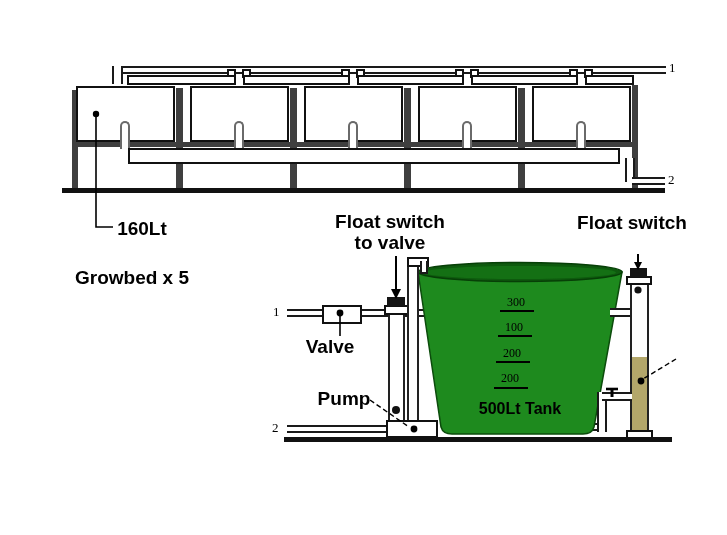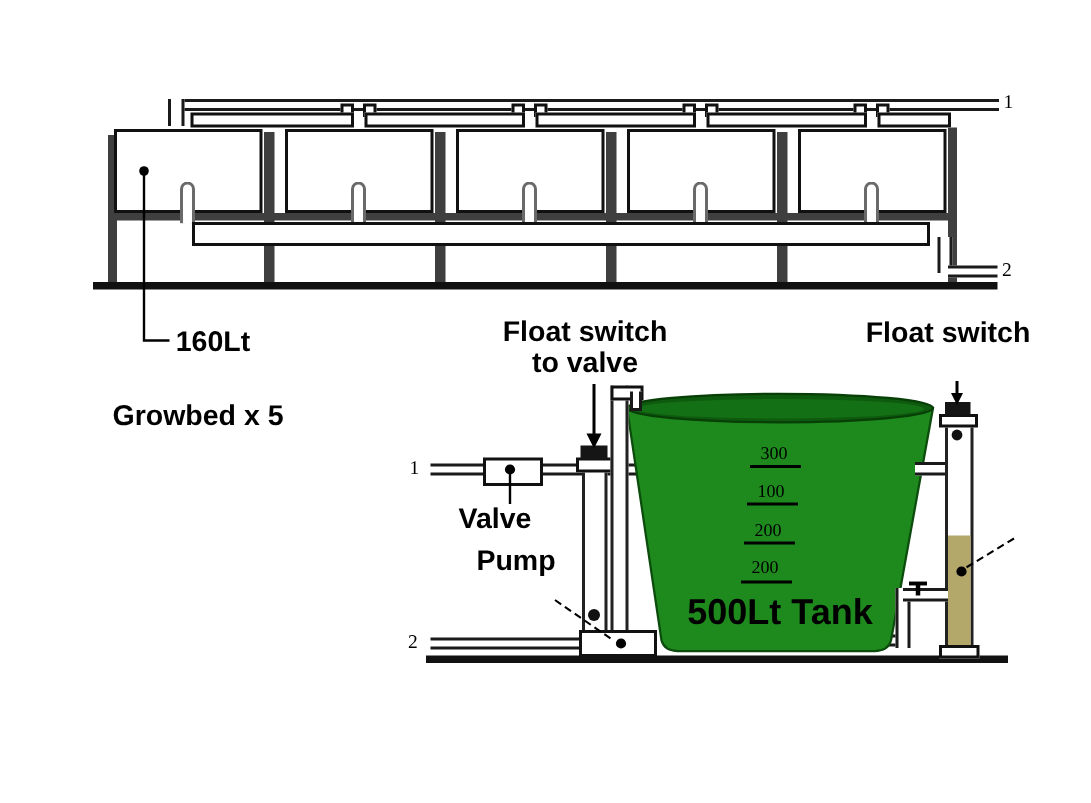--- a/index.html
+++ b/index.html
@@ -104,33 +104,33 @@
   </svg>
 
   <div class="grad" style="left:494px;top:295px;">300</div>
   <div class="gline" style="left:500px;top:310px;"></div>
   <div class="grad" style="left:492px;top:320px;">100</div>
   <div class="gline" style="left:498px;top:335px;"></div>
   <div class="grad" style="left:490px;top:346px;">200</div>
   <div class="gline" style="left:496px;top:361px;"></div>
   <div class="grad" style="left:488px;top:371px;">200</div>
   <div class="gline" style="left:494px;top:387px;"></div>
-  <div class="lbl" style="left:452px;top:398px;width:136px;font-size:24px;">500Lt Tank</div>
+  <div class="lbl" style="left:452px;top:398px;width:136px;font-size:16px;">500Lt Tank</div>
 
   <div class="box z4" style="left:322px;top:305px;width:40px;height:19px;"></div>
   <div class="lbl" style="left:298px;top:336px;width:64px;text-align:center;">Valve</div>
 
   <div class="pipe-v z4" style="left:388px;top:313px;width:17px;height:113px;border-color:#222;"></div>
   <div class="box z4" style="left:384px;top:305px;width:25px;height:10px;"></div>
   <div class="cap z4" style="left:387px;top:297px;width:18px;height:9px;"></div>
   <div class="pipe-v z4" style="left:407px;top:257px;width:12px;height:170px;border-color:#222;"></div>
   <div class="box z4" style="left:407px;top:257px;width:22px;height:10px;"></div>
   <div class="pipe-v z4" style="left:420px;top:261px;width:8px;height:13px;border-bottom:2px solid #1a1a1a;"></div>
   <div class="box z4" style="left:386px;top:420px;width:52px;height:18px;"></div>
-  <div class="lbl" style="left:312px;top:364px;width:64px;">Pump</div>
+  <div class="lbl" style="left:312px;top:388px;width:64px;">Pump</div>
   <div class="lbl" style="left:320px;top:211px;width:140px;">
     <div>Float switch</div>
     <div>to valve</div>
   </div>
 
   <div class="pipe-h z4" style="left:610px;top:308px;width:22px;height:9px;"></div>
   <div class="pipe-v z4" style="left:630px;top:282px;width:19px;height:153px;border-color:#222;"></div>
   <div class="abs z5" style="left:632px;top:357px;width:15px;height:76px;background:#b3a76a;"></div>
   <div class="box z5" style="left:626px;top:430px;width:27px;height:9px;"></div>
   <div class="box z4" style="left:626px;top:276px;width:26px;height:9px;"></div>

